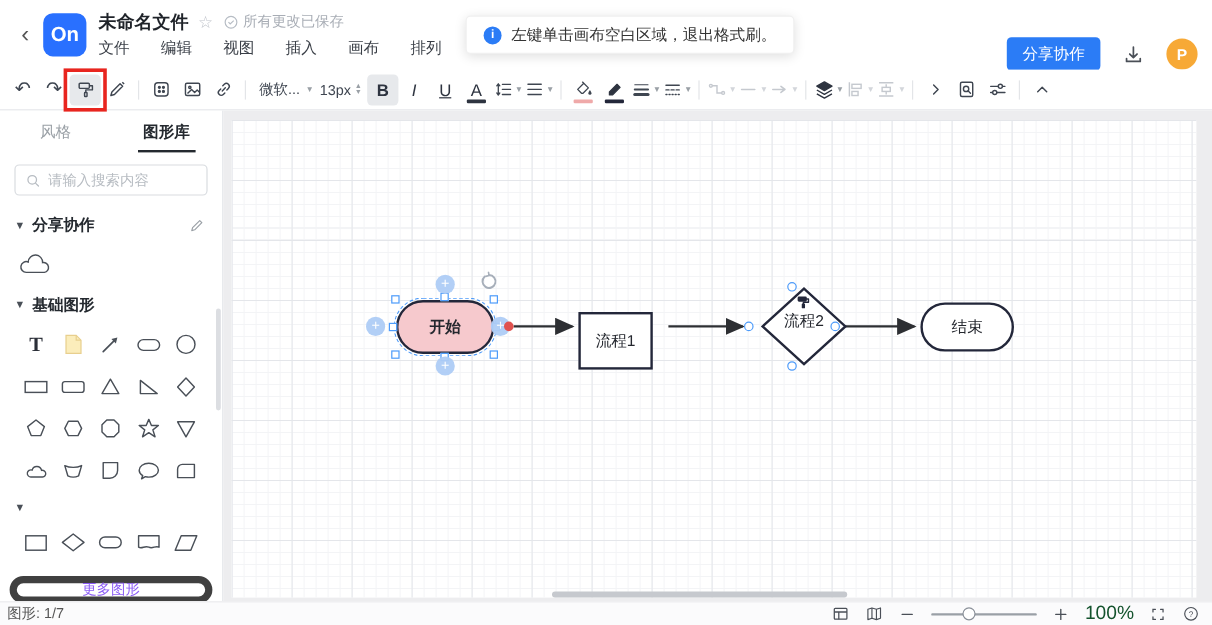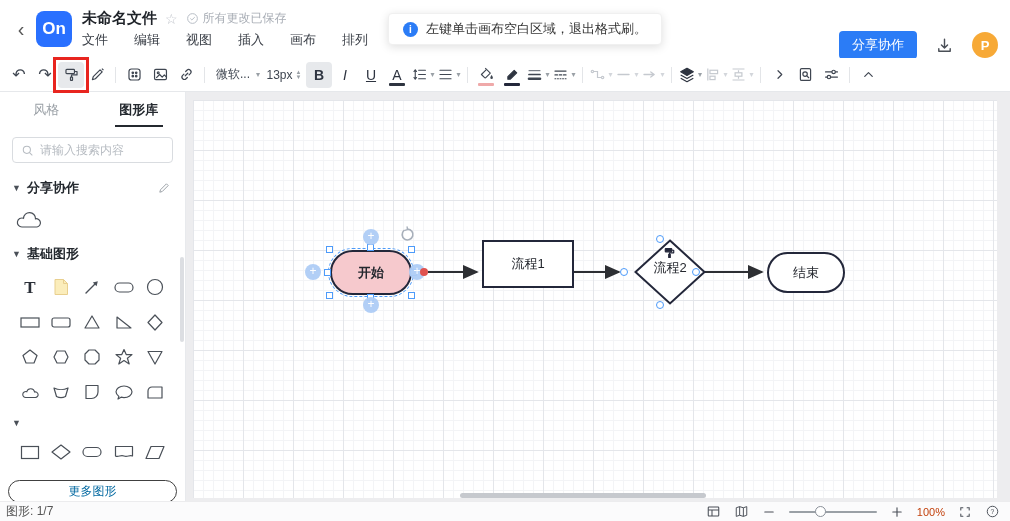--- a/index.html
+++ b/index.html
@@ -68,38 +68,38 @@
                 display:flex; align-items:center; padding:0 8px; gap:6px; }
   .search-box input { border:none; outline:none; font-size:12px; color:#333; width:120px; background:transparent; }
   .search-box input::placeholder { color:#b7bcc2; }
   .section-head { display:flex; align-items:center; gap:6px; padding:10px 14px 4px 12px; }
   .tri { font-size:9px; color:#4a5058; }
   .section-title { font-size:13px; font-weight:bold; color:#24292f; flex:1; }
   .shape-grid { display:grid; grid-template-columns:repeat(5,1fr); row-gap:11px; padding:8px 14px 4px 14px; }
   .cell { height:24px; display:flex; align-items:center; justify-content:center; cursor:pointer; }
   .cell svg { display:block; }
   .my-shape-row { padding:8px 14px 2px 14px; }
-  .more-btn { margin:12px 8px 0 8px; height:23px; border:1px solid #404040; border-radius:12px; color:#0369a1;
+  .more-btn { margin:12px 8px 0 8px; height:23px; border:6px solid #404040; border-radius:12px; color:#8b5cf6;
               font-size:12px; display:flex; align-items:center; justify-content:center; cursor:pointer; }
   .side-scroll { position:absolute; right:1px; top:165px; width:4px; height:85px; background:#dcdee2; border-radius:2px; }
 
   
   .canvas-area { flex:1; position:relative; background:#ededef; }
   .stage { position:absolute; left:7px; top:8px; right:13px; bottom:3px; background-color:#fff;
     background-image:
       linear-gradient(#e4e6ea 1px, transparent 1px),
       linear-gradient(90deg, #e4e6ea 1px, transparent 1px),
       linear-gradient(#f3f4f6 1px, transparent 1px),
       linear-gradient(90deg, #f3f4f6 1px, transparent 1px);
     background-size:50px 50px,50px 50px,10px 10px,10px 10px; }
   .node { position:absolute; display:flex; align-items:center; justify-content:center; font-size:13px; color:#24272e;
           background:#fff; border:2px solid #23273a;text-align:center; }
   .node-start { left:137px; top:150px; width:82px; height:45px; border-radius:23px; background:#f6c9cd;
                 font-weight:bold; outline:1px dashed #4d9bfa; outline-offset:1px; }
-  .node-proc1 { left:289px; top:140px; width:92px; height:48px; }
+  .node-proc1 { left:289px; top:160px; width:62px; height:48px; }
   .node-end { left:574px; top:152px; width:78px; height:41px; border-radius:21px; }
   .diamond-wrap { position:absolute; left:441px; top:139px; width:72px; height:66px; }
   .diamond-label { position:absolute; left:0; top:20px; width:72px; text-align:center; font-size:13px; color:#24272e; }
   .painter-cursor { position:absolute; left:29px; top:6px; }
   .connectors { position:absolute; left:0; top:0; width:100%; height:100%; pointer-events:none; }
   .handle { position:absolute; width:7px; height:7px; background:#fff; border:1px solid #4d9bfa; }
   .plus-circle { position:absolute; width:16px; height:16px; border-radius:50%; background:#aecdf6; color:#fff;
                  font-size:12px; line-height:15px; text-align:center; opacity:.95; }
   .red-dot { position:absolute; left:227px; top:168px; width:8px; height:8px; border-radius:50%; background:#e0524f; }
   .conn-dot { position:absolute; width:8px; height:8px; border-radius:50%; background:#fff; border:1.5px solid #4d9bfa; }
@@ -108,21 +108,21 @@
 
   
   .statusbar { position:absolute; left:0; bottom:0; width:100%; height:20px; background:#fbfbfc;
                border-top:1px solid #ececee; display:flex; align-items:center; font-size:12px; color:#555; }
   .status-left { padding-left:6px; }
   .status-right { position:absolute; right:10px; display:flex; align-items:center; gap:13px; }
   .sbtn { display:flex; align-items:center; justify-content:center; cursor:pointer; color:#4a4f57; }
   .slider { width:88px; height:2px; background:#9aa0a6; border-radius:1px; position:relative; cursor:pointer; }
   .knob { position:absolute; left:26px; top:-5px; width:11px; height:11px; border-radius:50%; background:#fff;
           border:1.5px solid #8a9099; }
-  .zoom-text { font-size:11px; color:#c2410c; }
+  .zoom-text { font-size:16px; color:#14532d; }
 </style>
 </head>
 <body>
 
 <div class="wrap">
 
   <div class="header">
     <div class="back">‹</div>
     <div class="logo">On</div>
     <div class="title-block">

